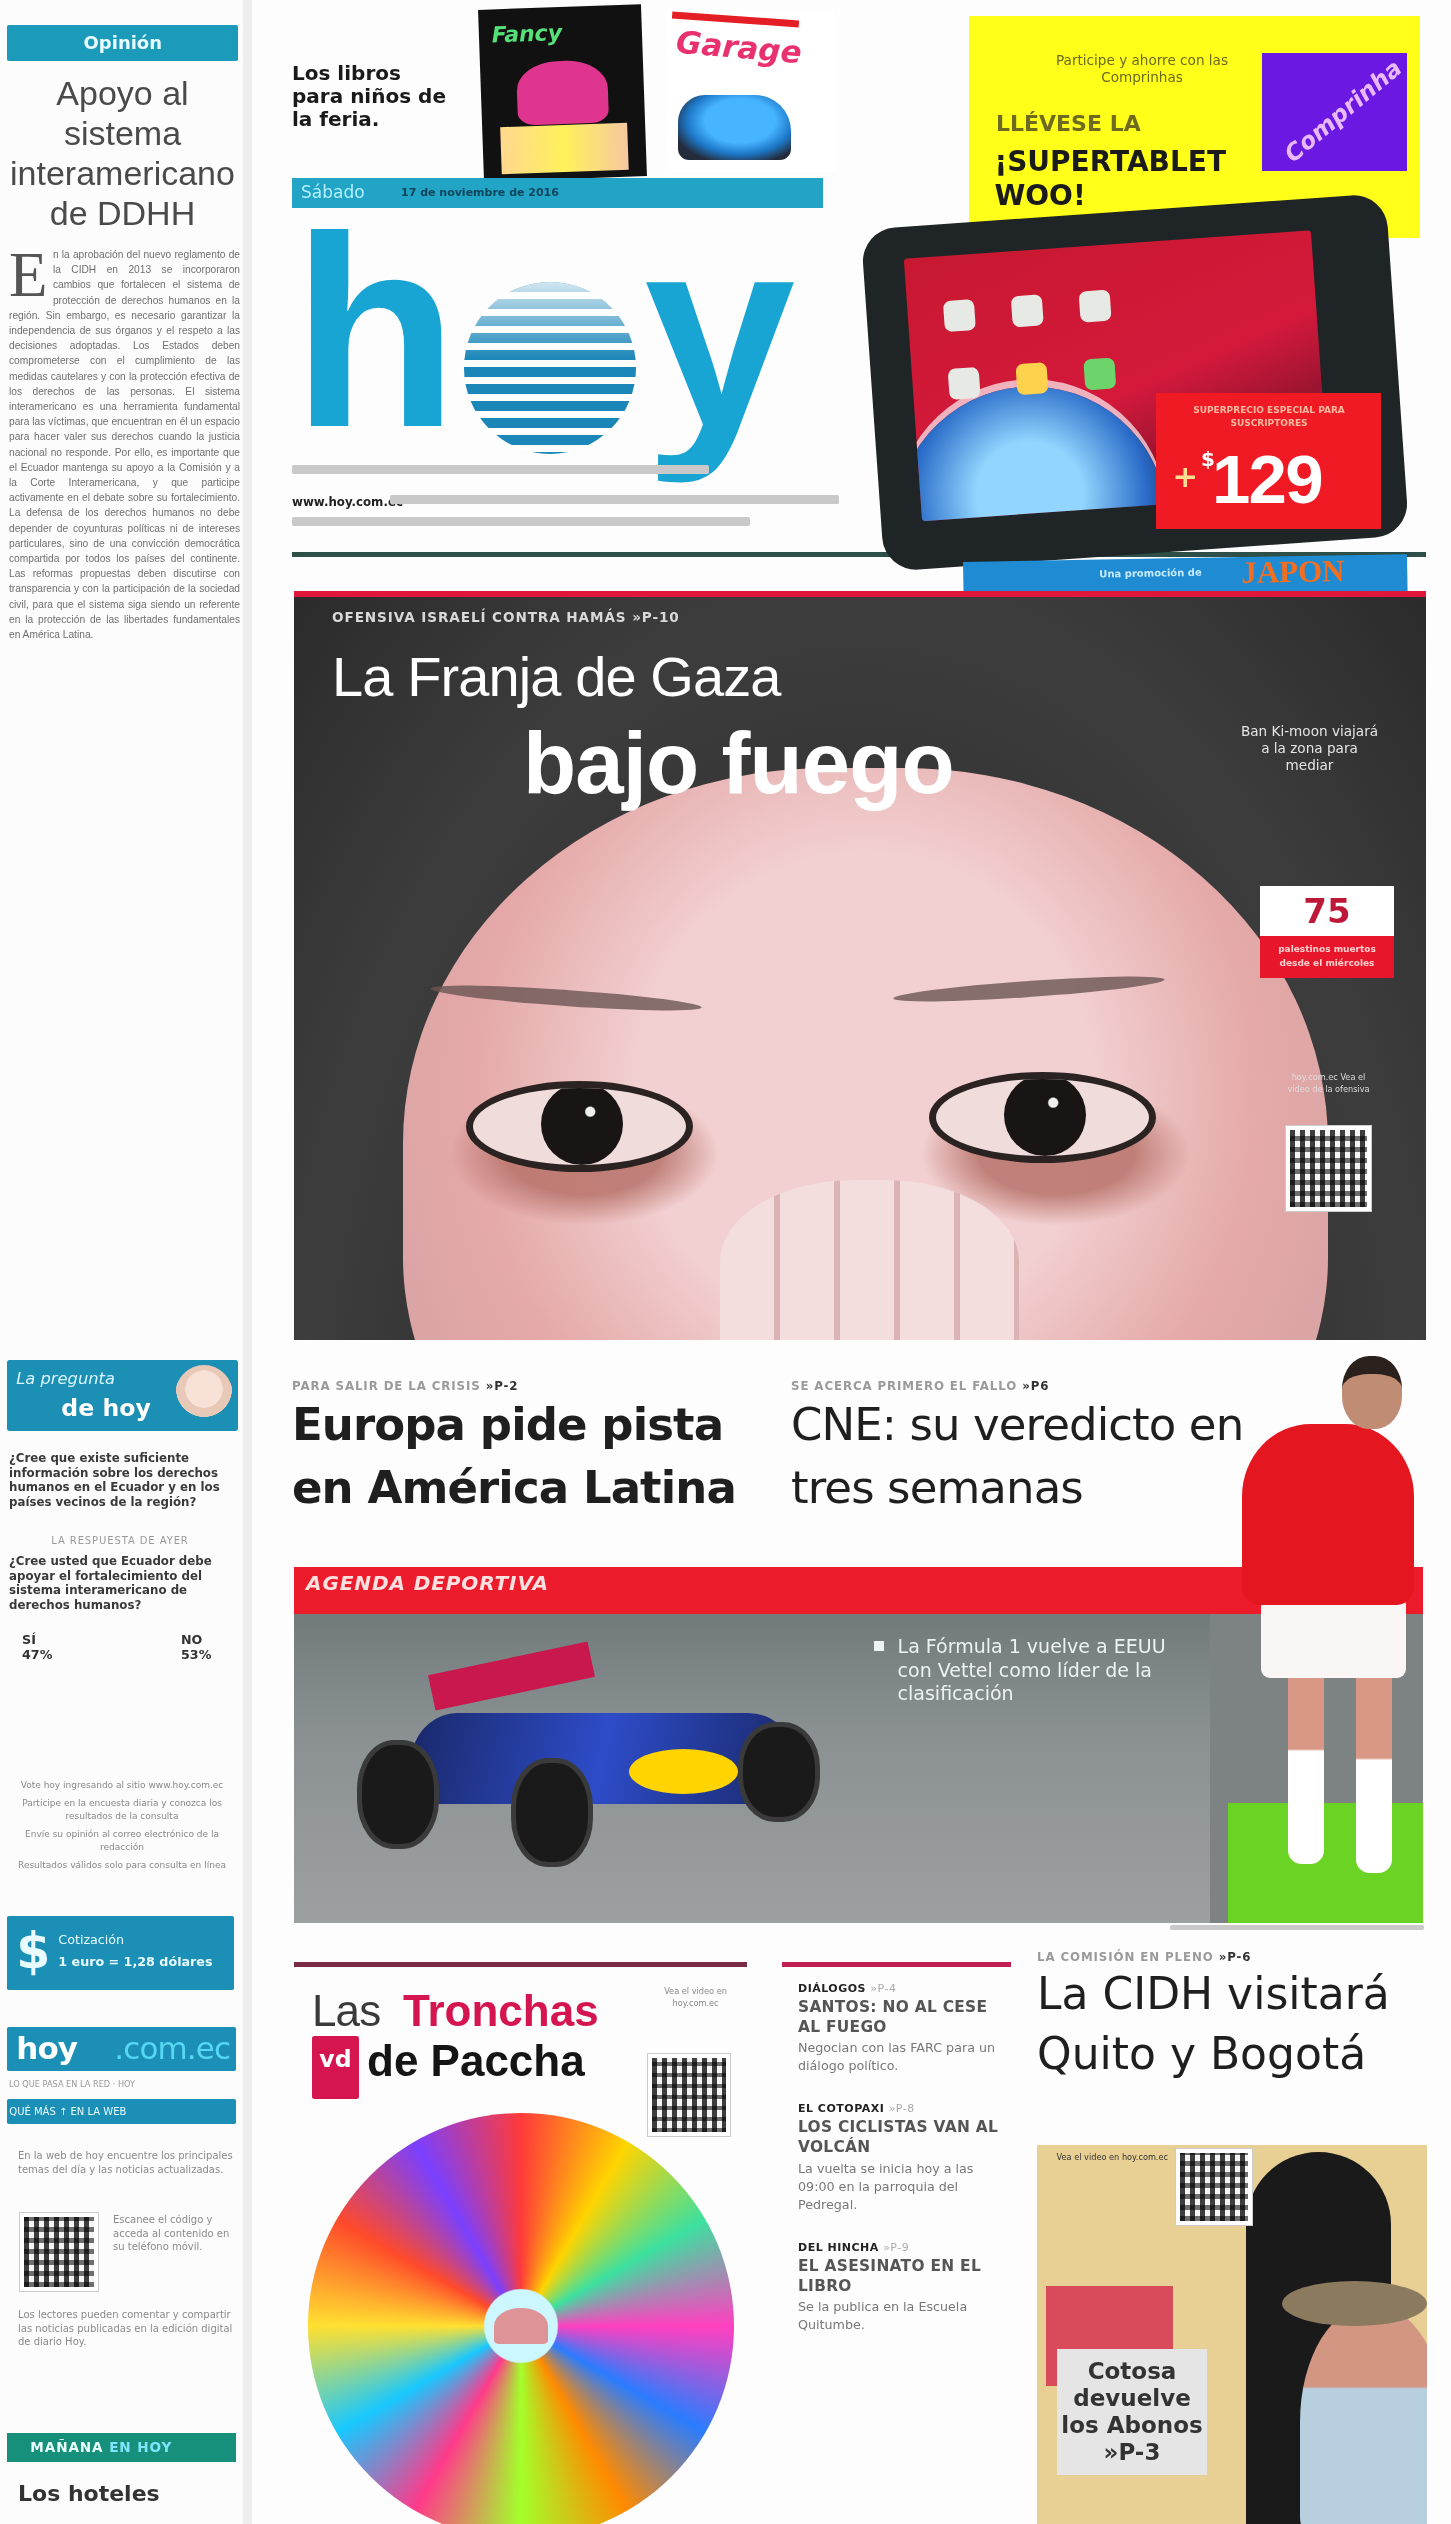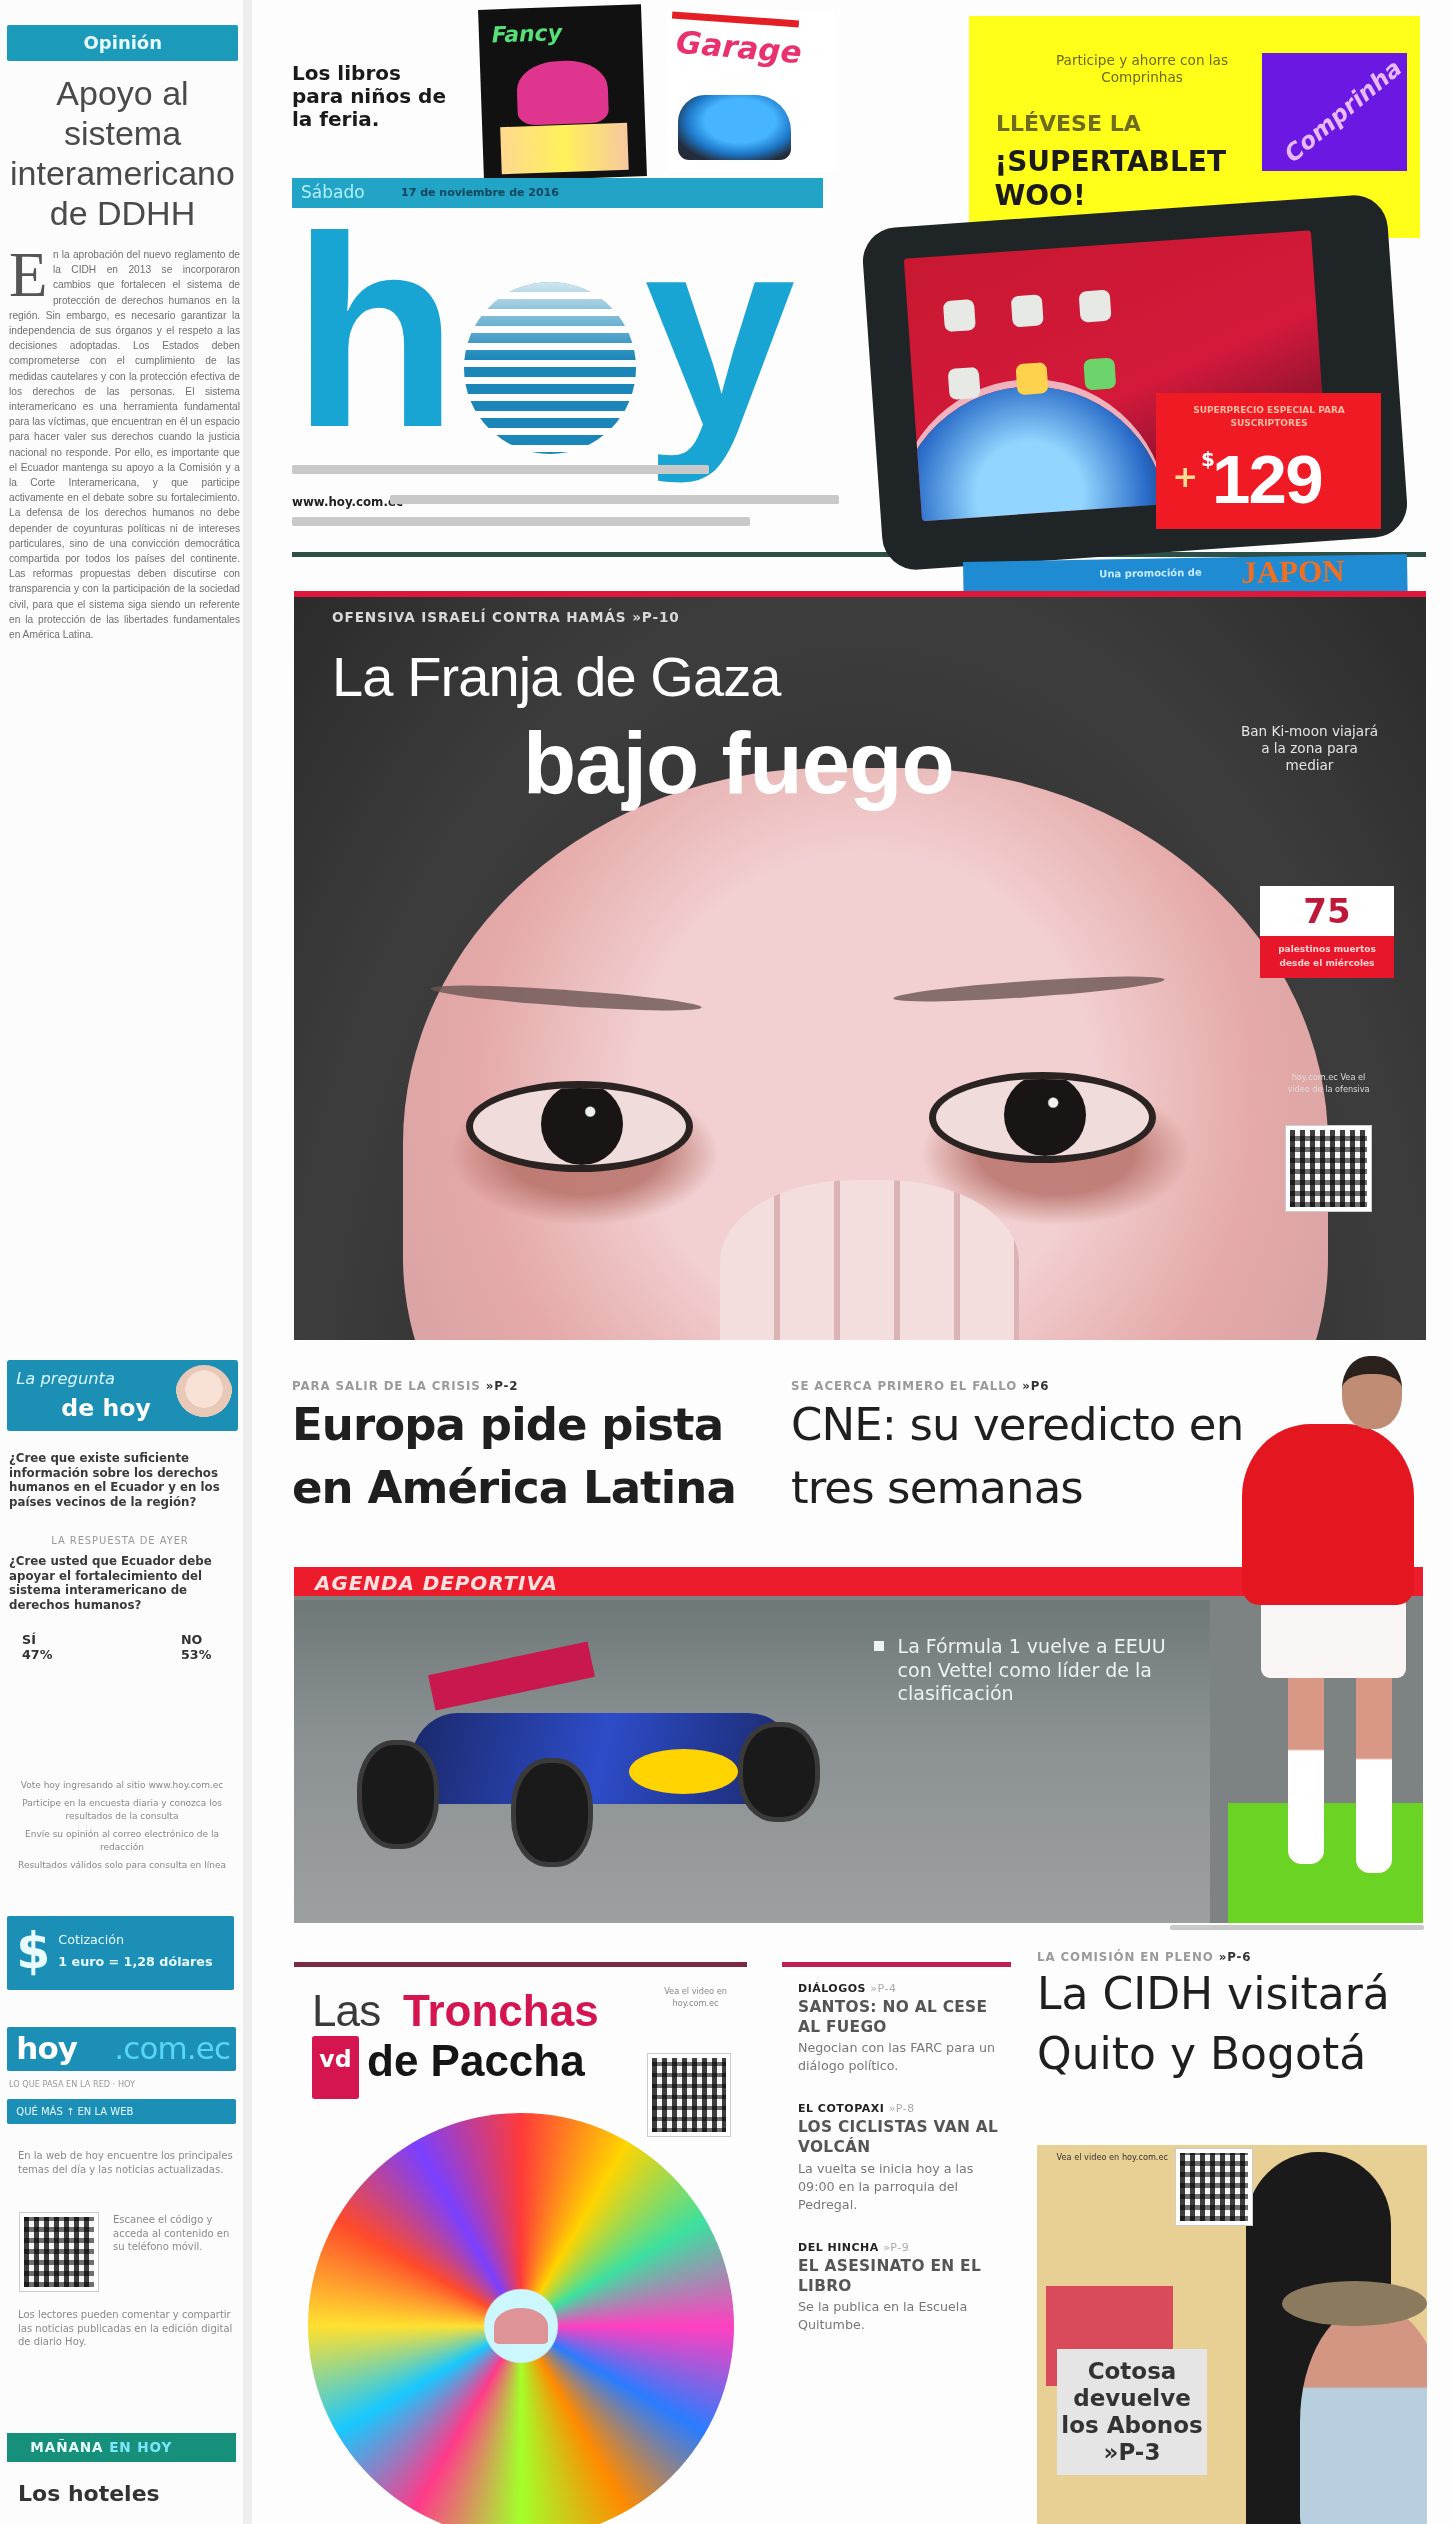--- a/index.html
+++ b/index.html
@@ -37,21 +37,21 @@
 
   #cotizacion-band { left: 7.3px; top: 1916px; width: 227px; height: 74px; background: #1b8fb6; border-radius: 1.8px; }
   #cotizacion-band .dollar { position: absolute; left: 9px; top: 7.3px; font-size: 49px; color: #e8fbff; font-weight: bold; }
   #cotizacion-band .l1 { position: absolute; left: 51px; top: 16.3px; font-size: 12.7px; color: #e8fbff; }
   #cotizacion-band .l2 { position: absolute; left: 51px; top: 38px; font-size: 12.7px; color: #e8fbff; font-weight: bold; }
 
   #hoycom-band { left: 7.3px; top: 2027px; width: 229px; height: 44px; background: #1b8fb6; border-radius: 1.8px; }
   #hoycom-band .h { position: absolute; left: 9px; top: 2.7px; font-size: 31px; font-weight: bold; color: #ffffff; letter-spacing: -0.9px; }
   #hoycom-band .c { position: absolute; left: 107px; top: 2.7px; font-size: 31px; color: #56d7f4; letter-spacing: -0.9px; }
   #hoycom-sub { left: 9px; top: 2079px; width: 227px; font-size: 8.2px; color: #999; }
-  #quemas-band { left: 7.3px; top: 2099px; width: 229px; height: 25.4px; background: #1b8fb6; color: #e8fbff; font-size: 10px; line-height: 25.4px; padding-left: 9px; border-radius: 1.8px; }
+  #quemas-band { left: 7.3px; top: 2099px; width: 229px; height: 25.4px; background: #1b8fb6; color: #e8fbff; font-size: 10px; line-height: 25.4px; padding-left: 2px; border-radius: 1.8px; }
   #hoycom-body1 { left: 18px; top: 2149px; width: 218px; }
   #qr-left { left: 20px; top: 2213px; width: 78px; height: 78px; }
   #hoycom-body2 { left: 113px; top: 2213px; width: 118px; }
   #hoycom-body3 { left: 18px; top: 2308px; width: 218px; }
   #manana-band { left: 7.3px; top: 2433px; width: 229px; height: 29px; background: #16907a; color: #e8fffb; font-size: 13.6px; font-weight: bold; line-height: 29px; padding-left: 23px; letter-spacing: 0.9px; }
   #manana-band .en { color: #7fe5ff; }
   #manana-headline { left: 18px; top: 2480px; width: 227px; font-size: 22px; line-height: 27px; font-weight: bold; color: #333; }
 
   
   #promo-text { left: 292px; top: 62px; width: 154px; font-size: 20px; line-height: 23px; font-weight: bold; color: #1a1a1a; }
@@ -126,21 +126,21 @@
   .kicker { font-size: 11.8px; color: #9a9a9a; letter-spacing: 0.9px; font-weight: bold; }
   .kicker b { color: #333; }
   .headline { font-size: 47px; line-height: 63px; font-weight: bold; color: #1f1f1f; font-family: "DejaVu Sans", sans-serif; letter-spacing: -0.9px; }
   #story-europa { left: 292px; top: 1379px; width: 490px; }
   #story-cne { left: 791px; top: 1379px; width: 453px; }
   #story-europa .headline { font-size: 45px; }
   #story-cne .headline { font-size: 45px; font-weight: normal; }
 
   
   #agenda { left: 294px; top: 1567px; width: 1129px; height: 356px; background: #7d8383; overflow: hidden; }
-  #agenda-band { position: absolute; left: 0; top: 0; width: 100%; height: 29px; background: #ed1c2c; color: #fde0e0; font-size: 20px; font-weight: bold; line-height: 33px; padding-left: 21px; letter-spacing: 0.9px; font-style: italic; }
+  #agenda-band { position: absolute; left: 0; top: 0; width: 100%; height: 47px; background: #ed1c2c; color: #fde0e0; font-size: 20px; font-weight: bold; line-height: 33px; padding-left: 12px; letter-spacing: 0.9px; font-style: italic; }
   #agenda .track { position: absolute; left: 0; top: 33px; width: 916px; height: 324px; background: linear-gradient(180deg, #6e7877 0%, #8a9092 40%, #9da0a1 100%); }
   #agenda .car { position: absolute; left: 63px; top: 73px; width: 490px; height: 209px; }
   #agenda .car .body { position: absolute; left: 54px; top: 73px; width: 381px; height: 91px; background: linear-gradient(90deg,#1b2a6e,#2d4cc8 50%,#1b2a6e); border-radius: 36px 54px 18px 18px; transform: skewX(-12deg); }
   #agenda .car .wing { position: absolute; left: 73px; top: 18px; width: 163px; height: 36px; background: #c9184e; transform: rotate(-12deg); }
   #agenda .car .nose { position: absolute; left: 272px; top: 109px; width: 109px; height: 45px; background: #ffd400; border-radius: 50%; }
   #agenda .car .wheel { position: absolute; width: 82px; height: 109px; border-radius: 45%; background: #1a1a1a; border: 5.4px solid #3a3a3a; }
   #agenda-bullets { position: absolute; left: 580px; top: 68px; width: 326px; }
   #agenda-bullets .b { font-size: 19px; line-height: 23.6px; color: #eef2f2; margin-bottom: 34px; position: relative; padding-left: 23.6px; }
   #agenda-bullets .b::before { content: ""; position: absolute; left: 0; top: 6.3px; width: 10px; height: 10px; background: #eef2f2; }
   #agenda .pitch { position: absolute; left: 934px; top: 236px; width: 195px; height: 121px; background: #6bd324; }

